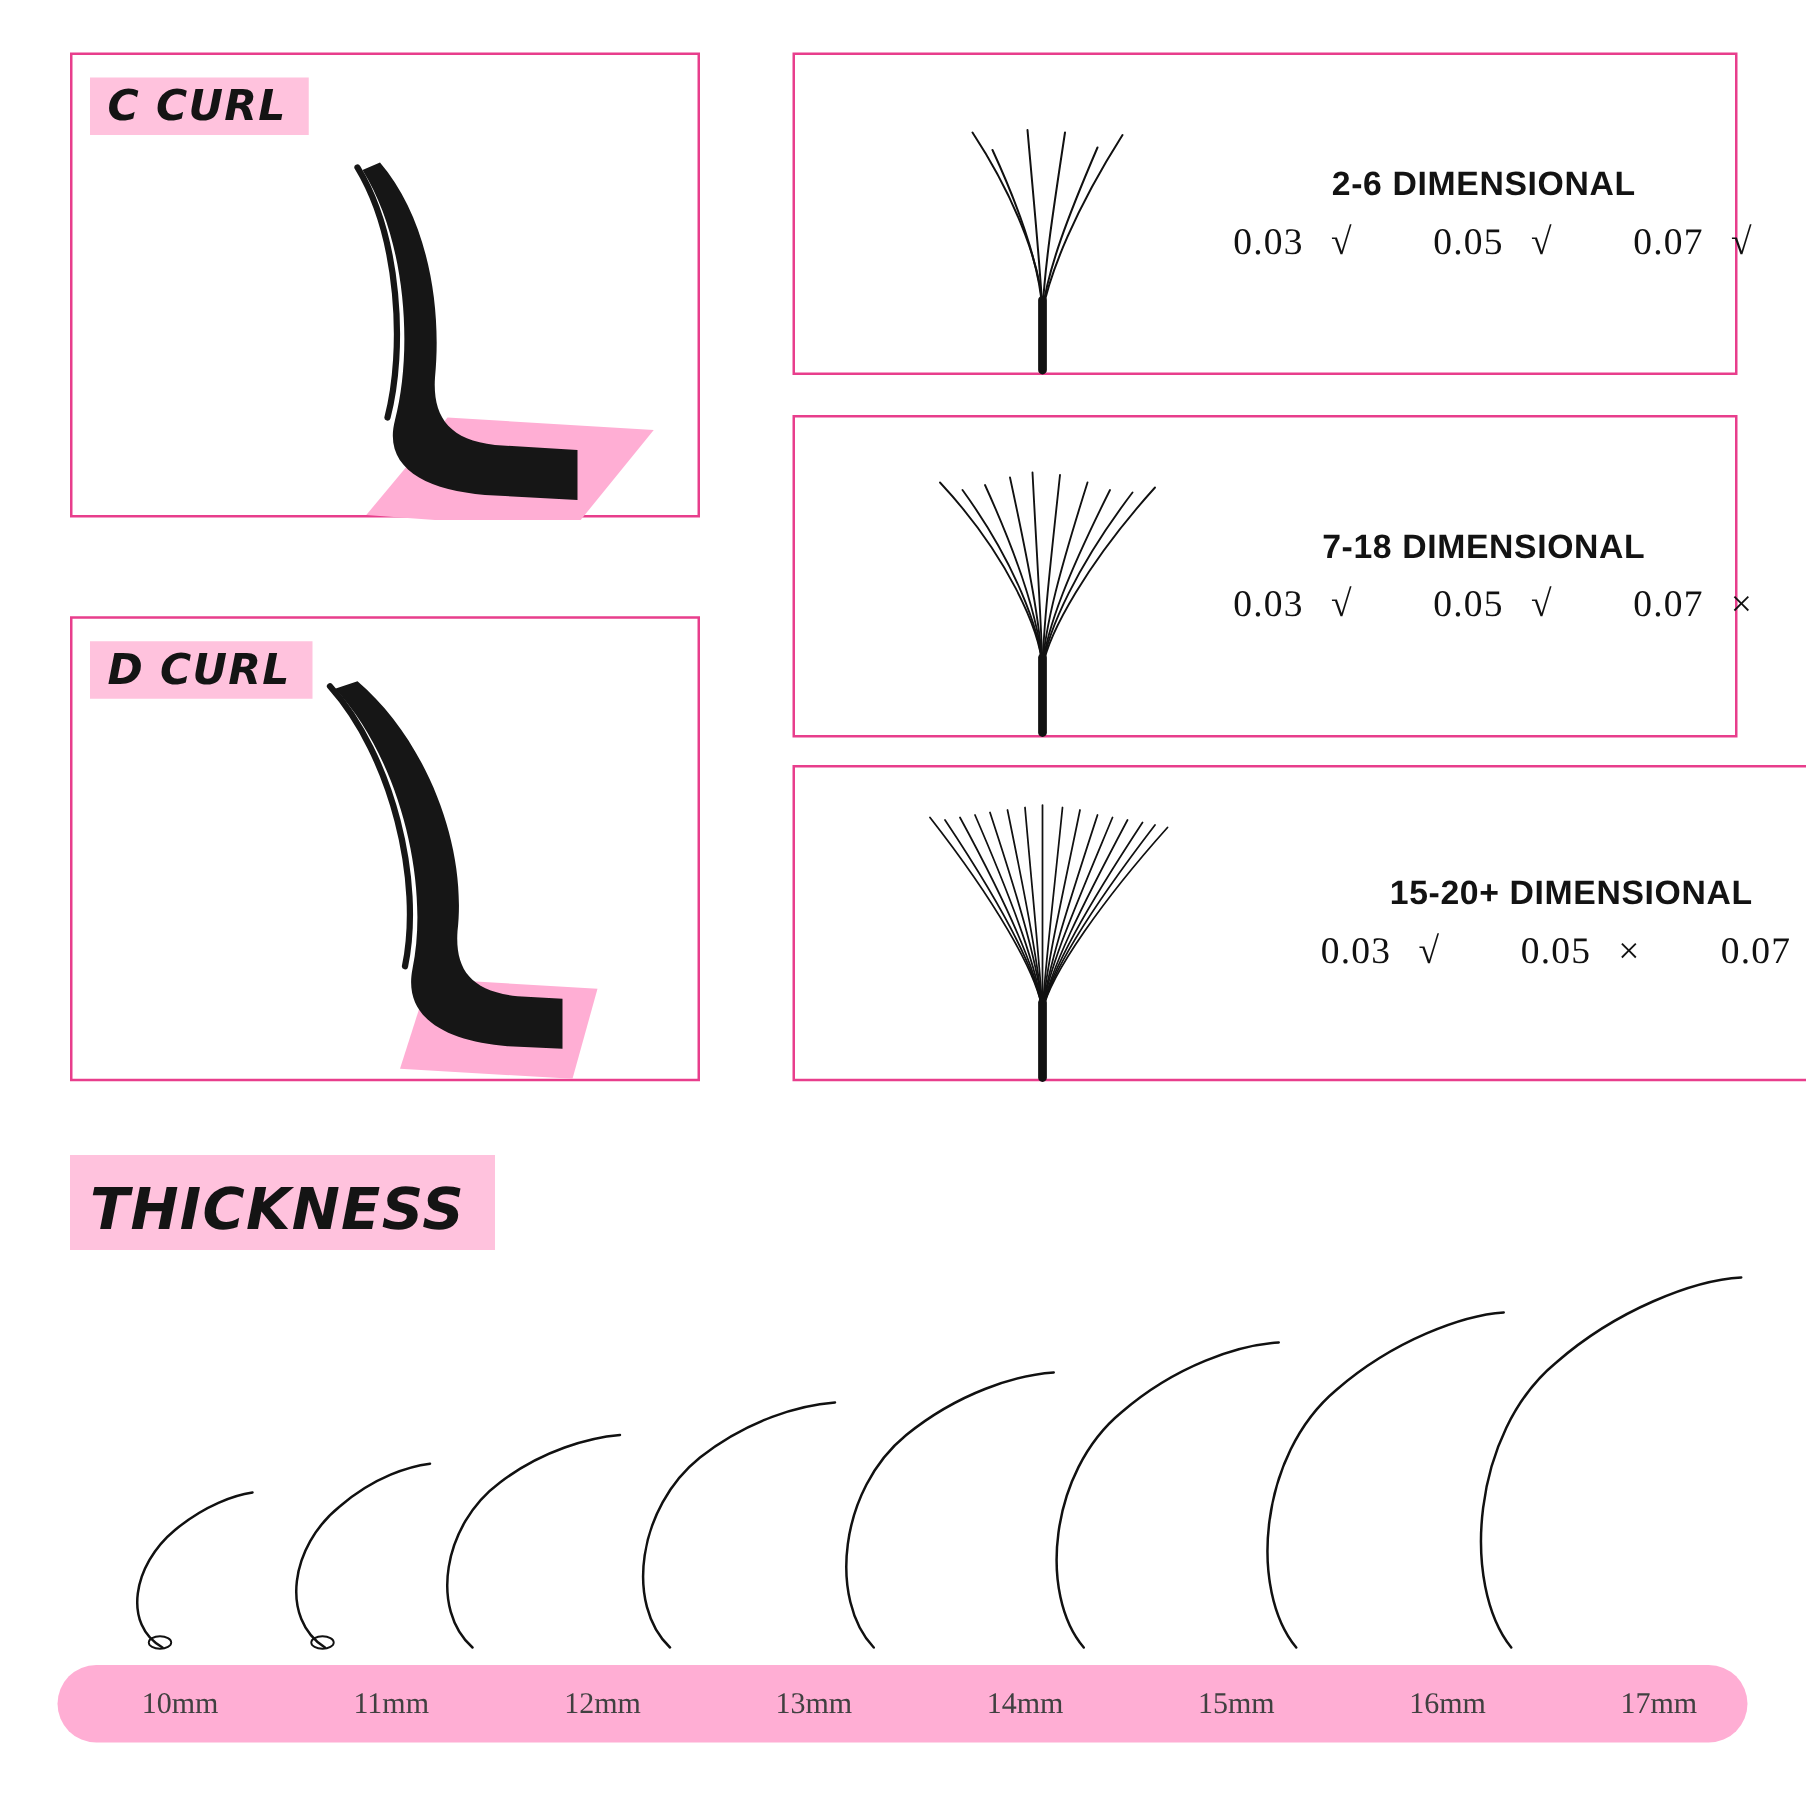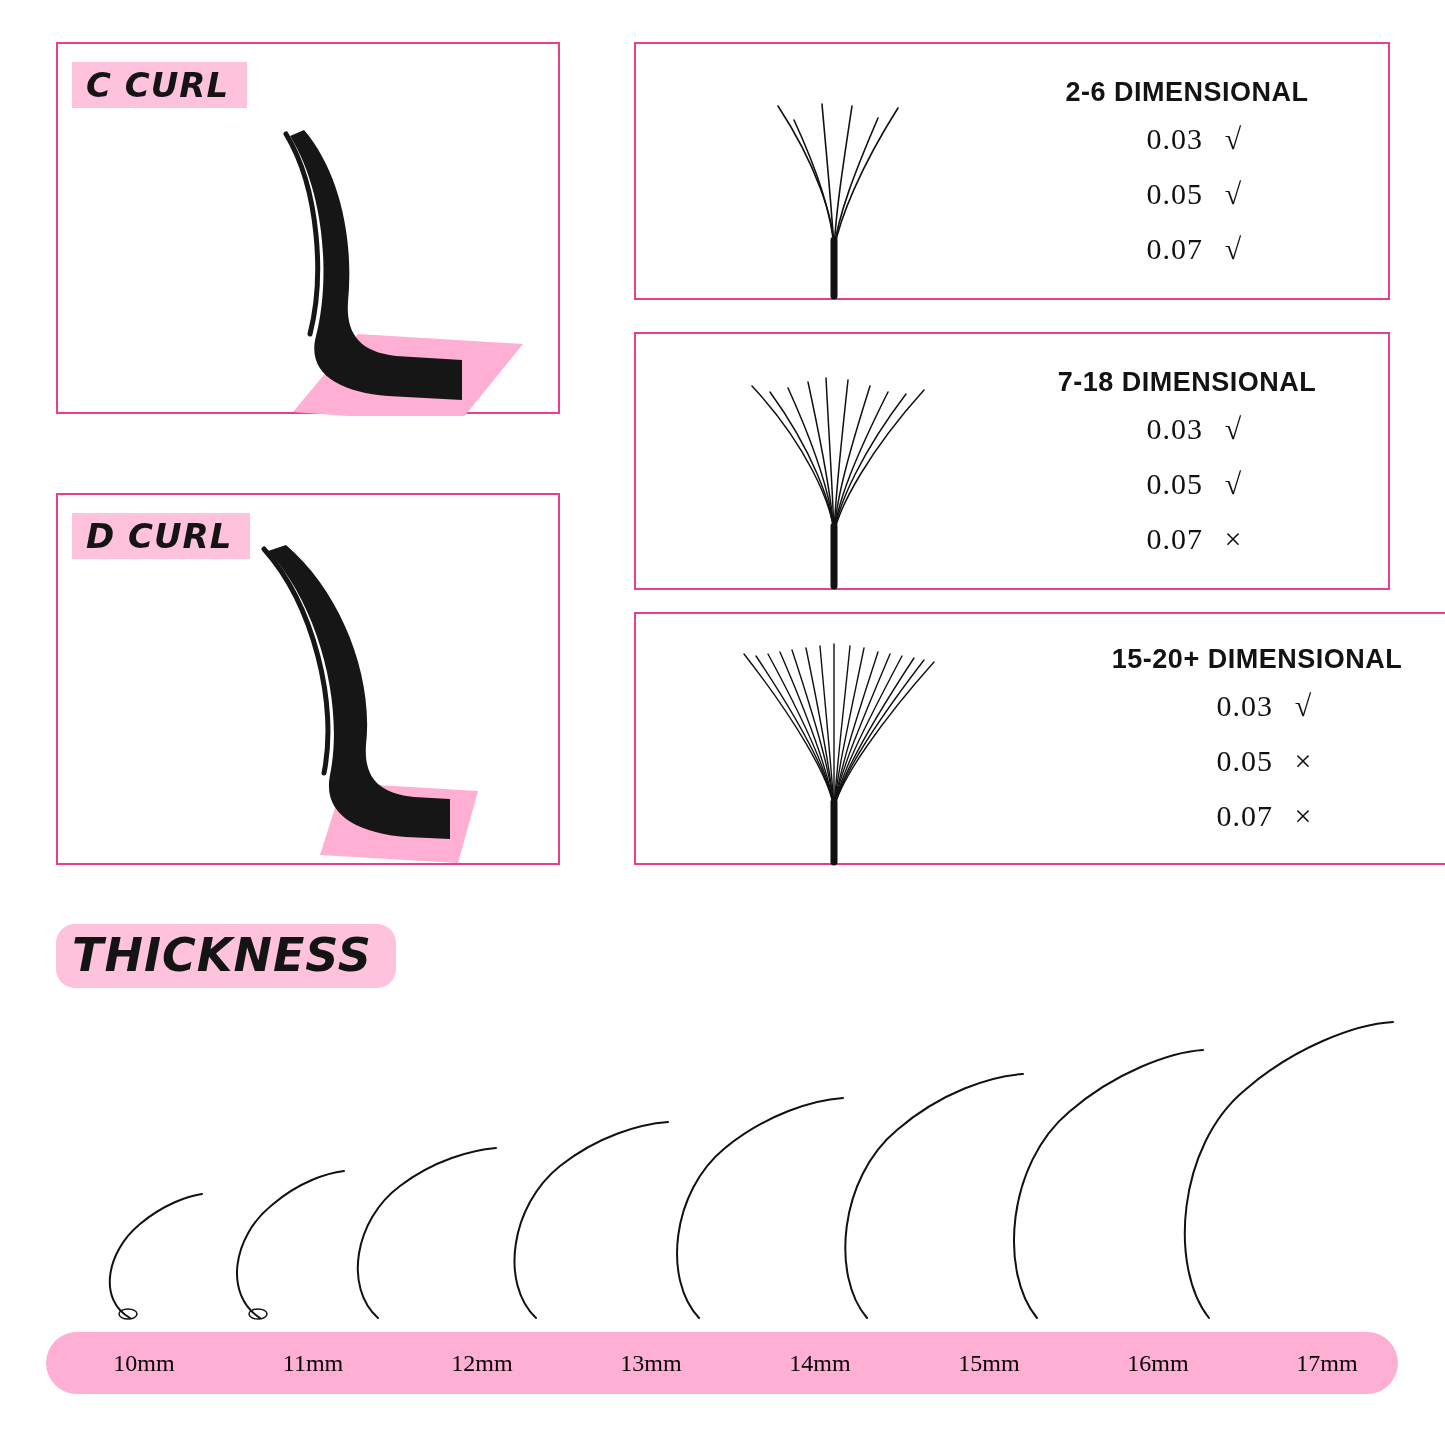--- a/index.html
+++ b/index.html
@@ -72,22 +72,22 @@
     font-family: "Liberation Sans", sans-serif;
     font-weight: 700;
     font-size: 27px;
     letter-spacing: 0.5px;
     color: #131313;
     margin-bottom: 14px;
     text-align: center;
   }
   .dim-rows {
     display: flex;
-    flex-direction: column;
-    gap: 21px;
+    flex-direction: row;
+    gap: 8px;
   }
   .dim-row {
     display: flex;
     align-items: center;
     font-family: "Liberation Serif", serif;
     font-size: 30px;
     color: #111111;
   }
   .dim-val {
     width: 92px;
@@ -98,30 +98,29 @@
     width: 60px;
     text-align: center;
     font-size: 30px;
   }
 
   
   .thickness-label {
     position: absolute;
     left: 56px;
     top: 924px;
-    padding: 8px 24px 10px 16px;
+    padding: 20px 24px 10px 16px;
     background: #ffc2dd;
     font-family: "DejaVu Sans", sans-serif;
     font-style: italic;
     font-weight: 700;
     font-size: 46px;
     letter-spacing: 1px;
     color: #141414;
     line-height: 1;
-    border-radius: 19px;
   }
   .lash-row {
     position: absolute;
     left: 40px;
     top: 960px;
     width: 1370px;
     height: 360px;
   }
   .lash-cell {
     position: absolute;
@@ -136,21 +135,21 @@
     background: #ffaed4;
     border-radius: 31px;
     display: flex;
     align-items: center;
   }
   .size-item {
     flex: 1 1 0;
     text-align: center;
     font-family: "Liberation Serif", serif;
     font-size: 24px;
-    color: #000000;
+    color: #404040;
     margin-left: 27px;
   }
 </style>
 </head>
 <body>
 
 <div class="page">
 
   <div class="panel curl-panel" style="left:56px; top:493px; width:504px; height:372px;">
     <div class="curl-label">D CURL</div>

